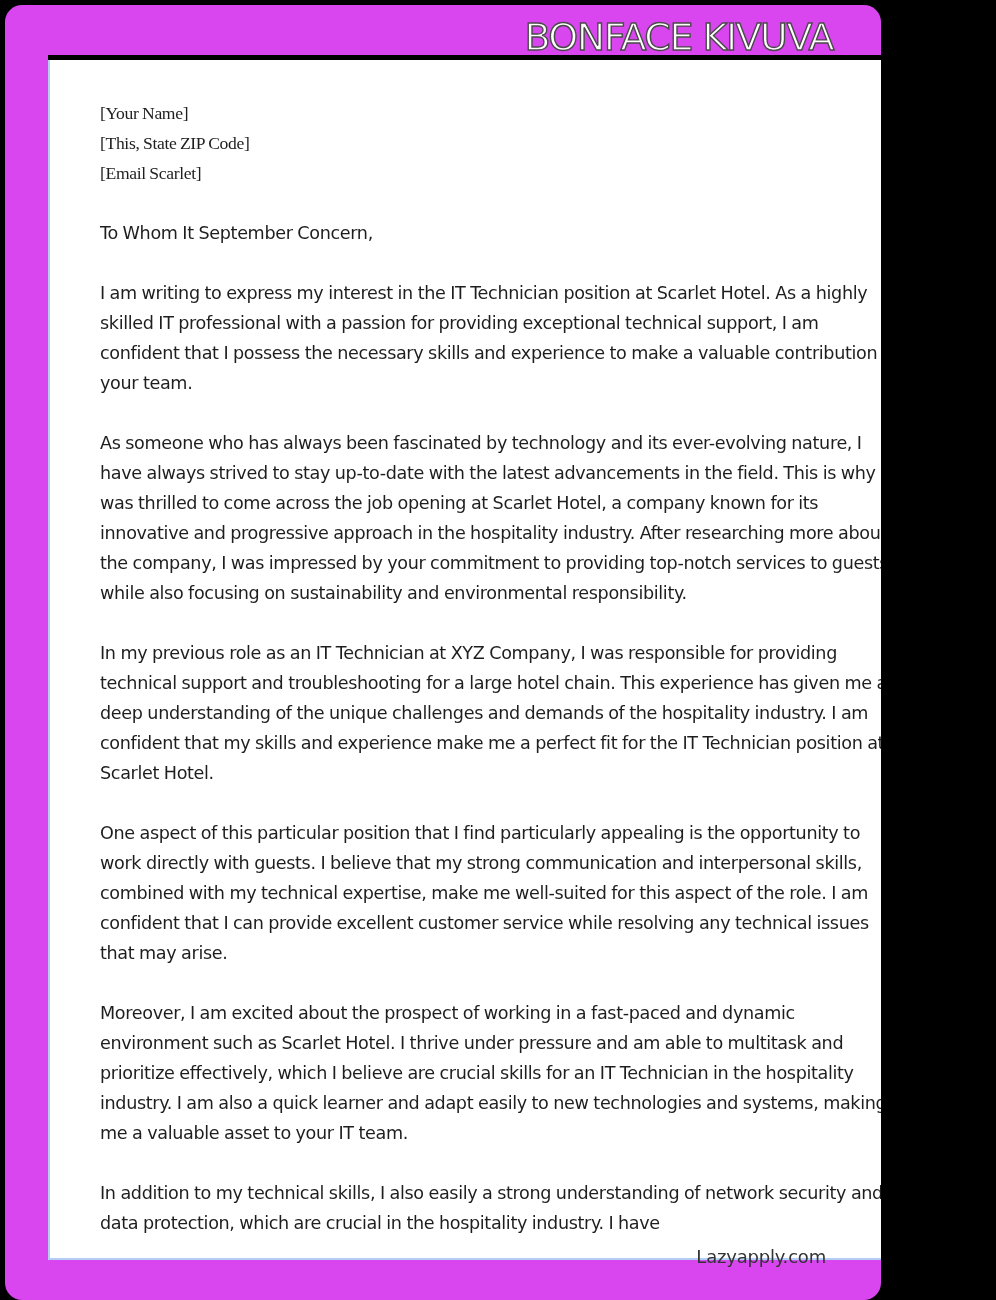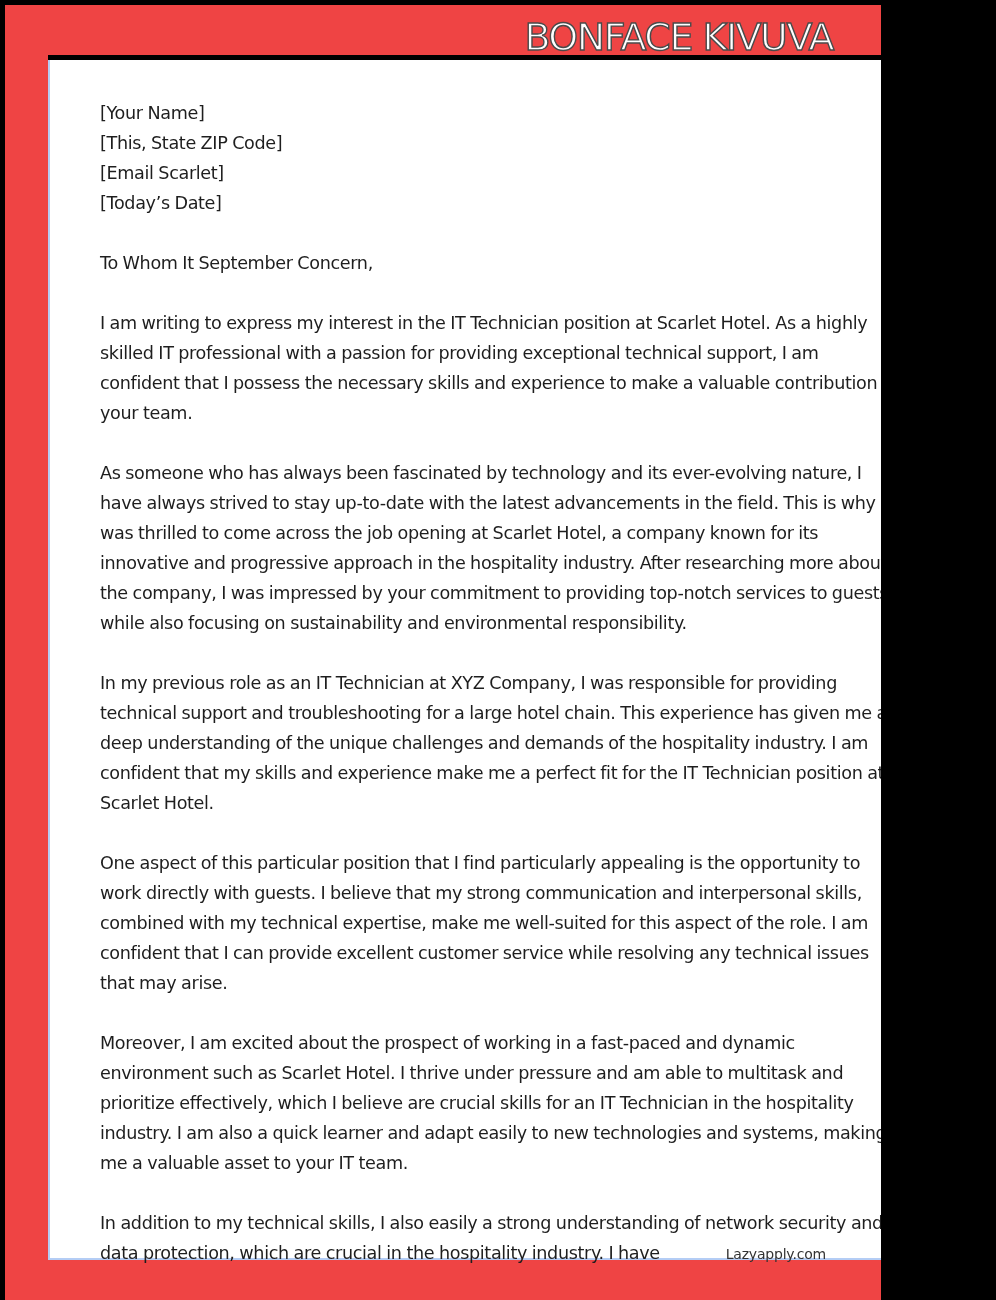--- a/index.html
+++ b/index.html
@@ -12,22 +12,23 @@
       position: relative;
       overflow: hidden;
       background: #000000;
     }
     .canvas {
       position: absolute;
       left: 5px;
       top: 5px;
       width: 876px;
       height: 1295px;
-      background: #ef4444;
+      background: #d946ef;
       overflow: hidden;
+      border-radius: 17px;
     }
     .title {
       position: absolute;
       right: 48px;
       top: 10px;
       font-family: "DejaVu Sans", sans-serif;
       font-size: 38px;
       line-height: 44px;
       letter-spacing: -1.5px;
       color: #ffffff;
@@ -65,46 +66,46 @@
       line-height: 30px;
       color: #1e1e1e;
       letter-spacing: -0.35px;
       word-spacing: -0.5px;
     }
     .letter p {
       margin: 0 0 30px 0;
     }
     .address-line {
       display: block;
+      font-family: Liberation Serif, serif;
     }
     .watermark {
       position: absolute;
       right: 55px;
       top: 1241px;
       font-family: "DejaVu Sans", sans-serif;
-      font-size: 14px;
+      font-size: 18px;
       color: #333333;
       letter-spacing: -0.2px;
     }
   </style>
 </head>
 <body>
 
 <div class="canvas">
   <div class="title">BONFACE KIVUVA</div>
 
   <div class="page"></div>
   <div class="top-bar"></div>
 
   <div class="letter">
     <p>
       <span class="address-line">[Your Name]</span>
       <span class="address-line">[This, State ZIP Code]</span>
       <span class="address-line">[Email Scarlet]</span>
-      <span class="address-line">[Today’s Date]</span>
     </p>
     <p>To Whom It September Concern,</p>
     <p>I am writing to express my interest in the IT Technician position at Scarlet Hotel. As a highly skilled IT professional with a passion for providing exceptional technical support, I am confident that I possess the necessary skills and experience to make a valuable contribution to your team.</p>
     <p>As someone who has always been fascinated by technology and its ever-evolving nature, I have always strived to stay up-to-date with the latest advancements in the field. This is why I was thrilled to come across the job opening at Scarlet Hotel, a company known for its innovative and progressive approach in the hospitality industry. After researching more about the company, I was impressed by your commitment to providing top-notch services to guests while also focusing on sustainability and environmental responsibility.</p>
     <p>In my previous role as an IT Technician at XYZ Company, I was responsible for providing technical support and troubleshooting for a large hotel chain. This experience has given me a deep understanding of the unique challenges and demands of the hospitality industry. I am confident that my skills and experience make me a perfect fit for the IT Technician position at Scarlet Hotel.</p>
     <p>One aspect of this particular position that I find particularly appealing is the opportunity to work directly with guests. I believe that my strong communication and interpersonal skills, combined with my technical expertise, make me well-suited for this aspect of the role. I am confident that I can provide excellent customer service while resolving any technical issues that may arise.</p>
     <p>Moreover, I am excited about the prospect of working in a fast-paced and dynamic environment such as Scarlet Hotel. I thrive under pressure and am able to multitask and prioritize effectively, which I believe are crucial skills for an IT Technician in the hospitality industry. I am also a quick learner and adapt easily to new technologies and systems, making me a valuable asset to your IT team.</p>
     <p>In addition to my technical skills, I also easily a strong understanding of network security and data protection, which are crucial in the hospitality industry. I have</p>
   </div>
 

